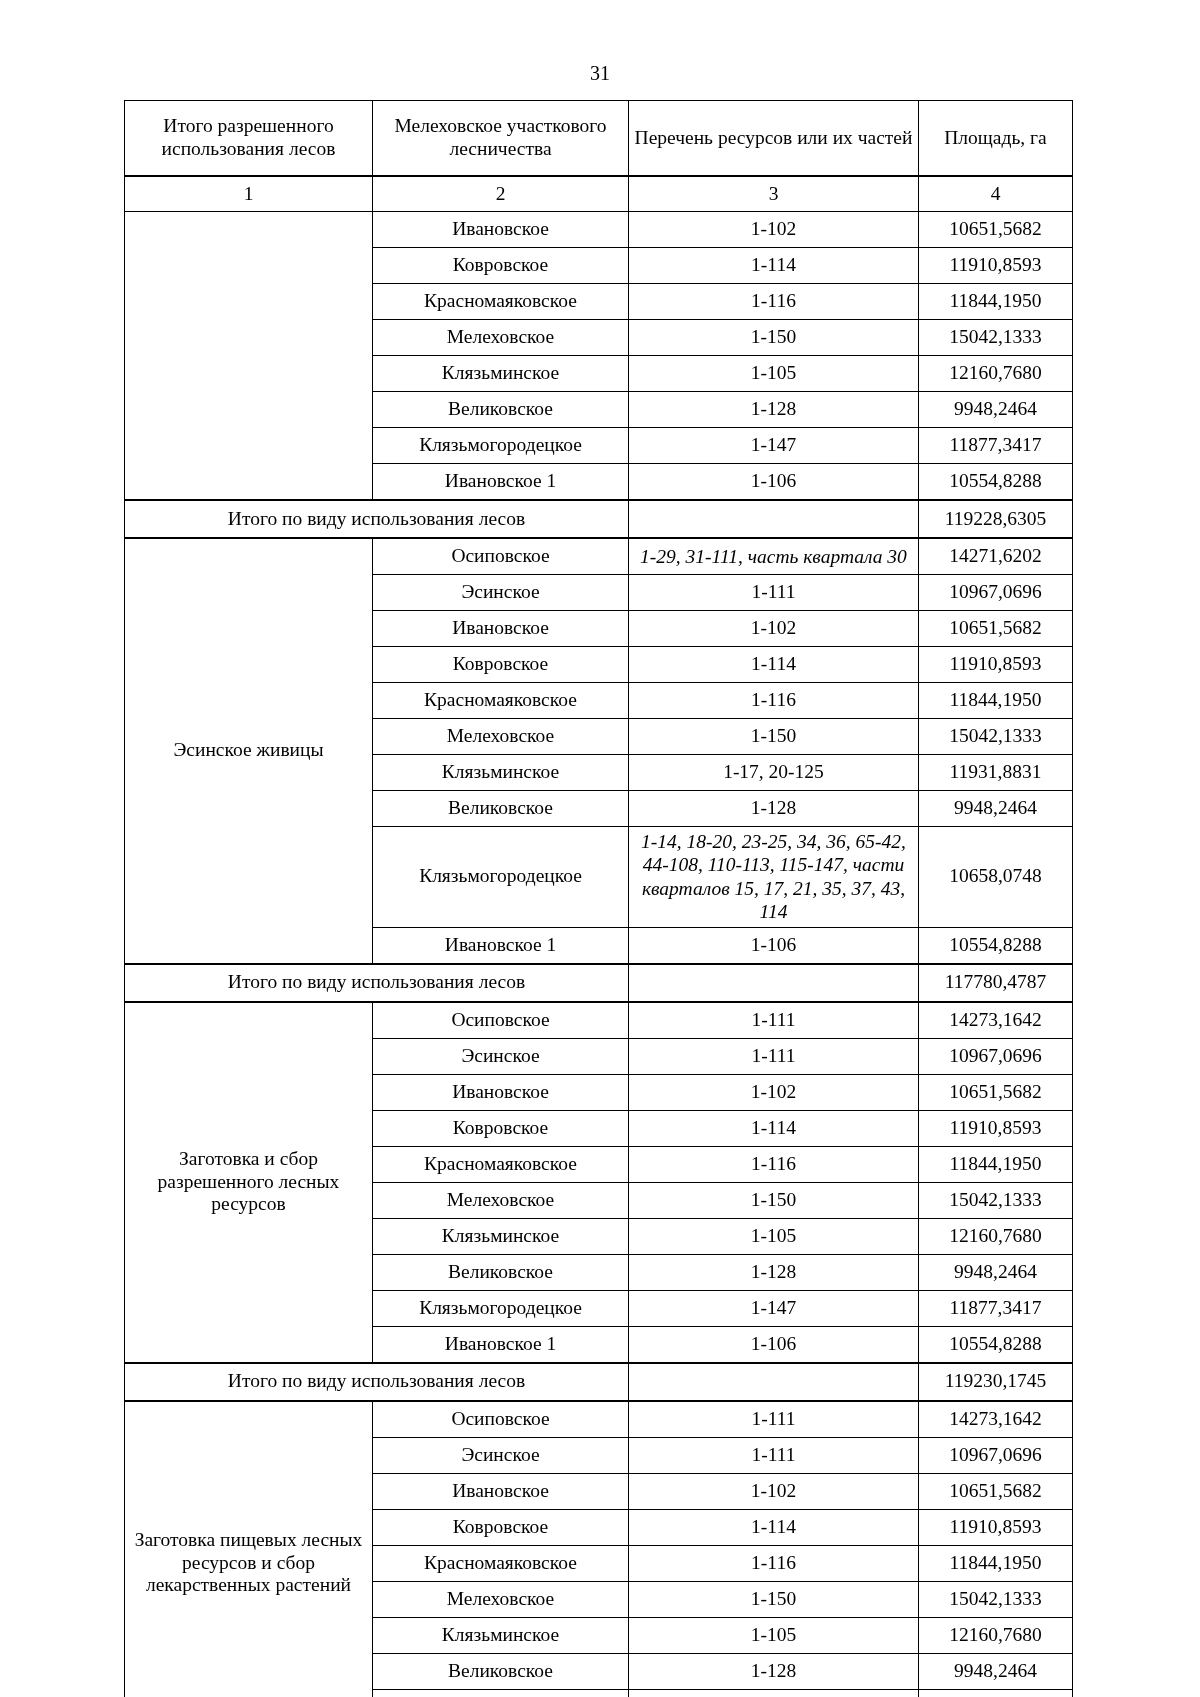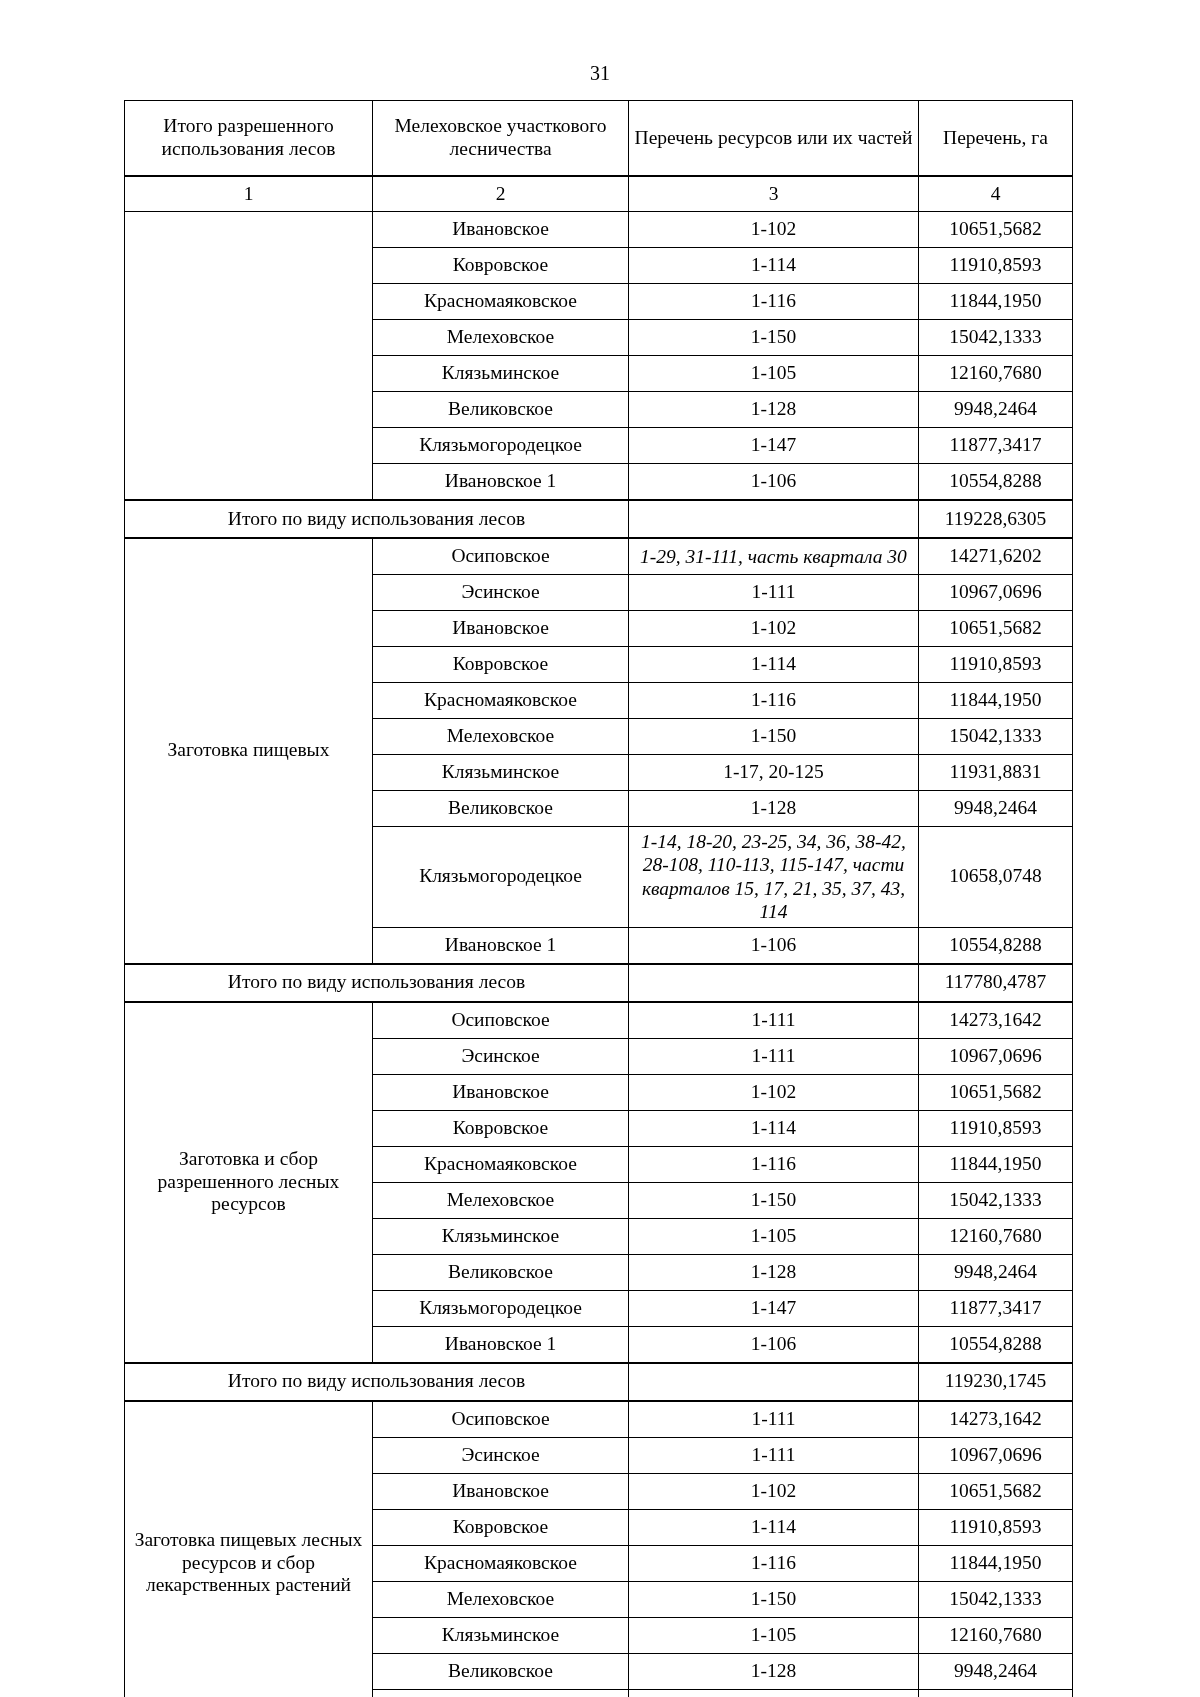--- a/index.html
+++ b/index.html
@@ -95,21 +95,21 @@
         <col class="c1">
           <col class="c2">
           <col class="c3">
           <col class="c4">
       </colgroup>
       <thead>
         <tr>
           <td>Итого разрешенного использования лесов</td>
           <td>Мелеховское участкового лесничества</td>
           <td>Перечень ресурсов или их частей</td>
-          <td>Перечень, га</td>
+          <td>Площадь, га</td>
         </tr>
         <tr class="numrow">
           <td>1</td>
           <td>2</td>
           <td>3</td>
           <td>4</td>
         </tr>
       </thead>
       <tbody id="table-body">
           <tr class="datarow">
@@ -152,21 +152,21 @@
             <td>Ивановское 1</td>
             <td>1-106</td>
             <td>10554,8288</td>
           </tr>
           <tr class="total">
             <td class="totallabel" colspan="2">Итого по виду использования лесов</td>
             <td></td>
             <td>119228,6305</td>
           </tr>
           <tr class="datarow">
-            <td class="usecell" rowspan="10">Заготовка пищевых</td>
+            <td class="usecell" rowspan="10">Эсинское живицы</td>
             <td>Осиповское</td>
             <td class="multiline">1-29, 31-111, часть квартала 30</td>
             <td>14271,6202</td>
           </tr>
           <tr class="datarow">
             <td>Эсинское</td>
             <td>1-111</td>
             <td>10967,0696</td>
           </tr>
           <tr class="datarow">
@@ -194,21 +194,21 @@
             <td>1-17, 20-125</td>
             <td>11931,8831</td>
           </tr>
           <tr class="datarow">
             <td>Великовское</td>
             <td>1-128</td>
             <td>9948,2464</td>
           </tr>
           <tr class="datarow">
             <td>Клязьмогородецкое</td>
-            <td class="multiline">1-14, 18-20, 23-25, 34, 36, 38-42, 28-108, 110-113, 115-147, части кварталов 15, 17, 21, 35, 37, 43, 114</td>
+            <td class="multiline">1-14, 18-20, 23-25, 34, 36, 65-42, 44-108, 110-113, 115-147, части кварталов 15, 17, 21, 35, 37, 43, 114</td>
             <td>10658,0748</td>
           </tr>
           <tr class="datarow">
             <td>Ивановское 1</td>
             <td>1-106</td>
             <td>10554,8288</td>
           </tr>
           <tr class="total">
             <td class="totallabel" colspan="2">Итого по виду использования лесов</td>
             <td></td>

